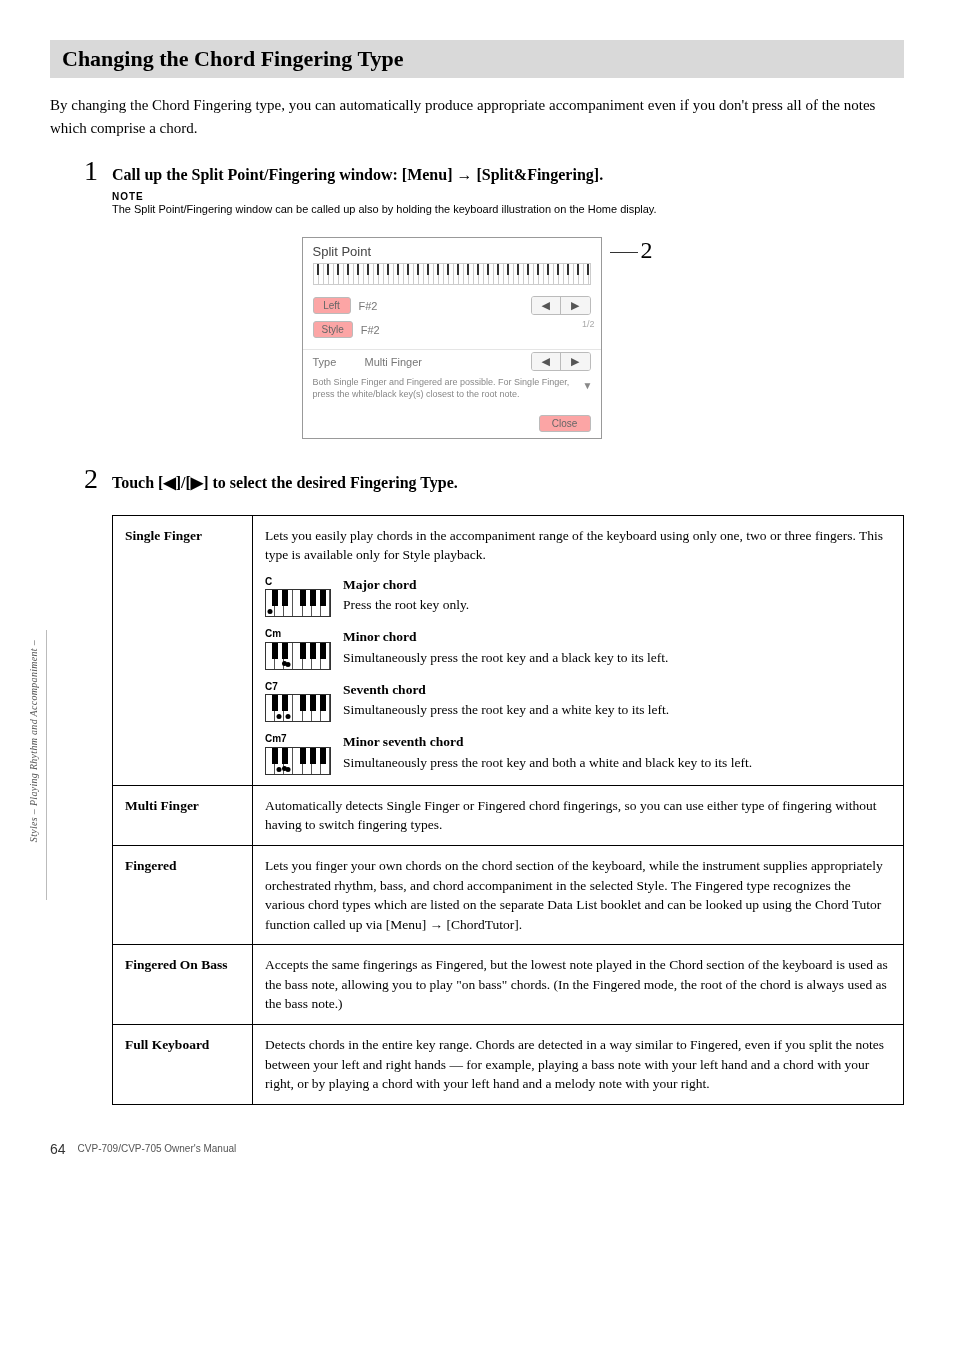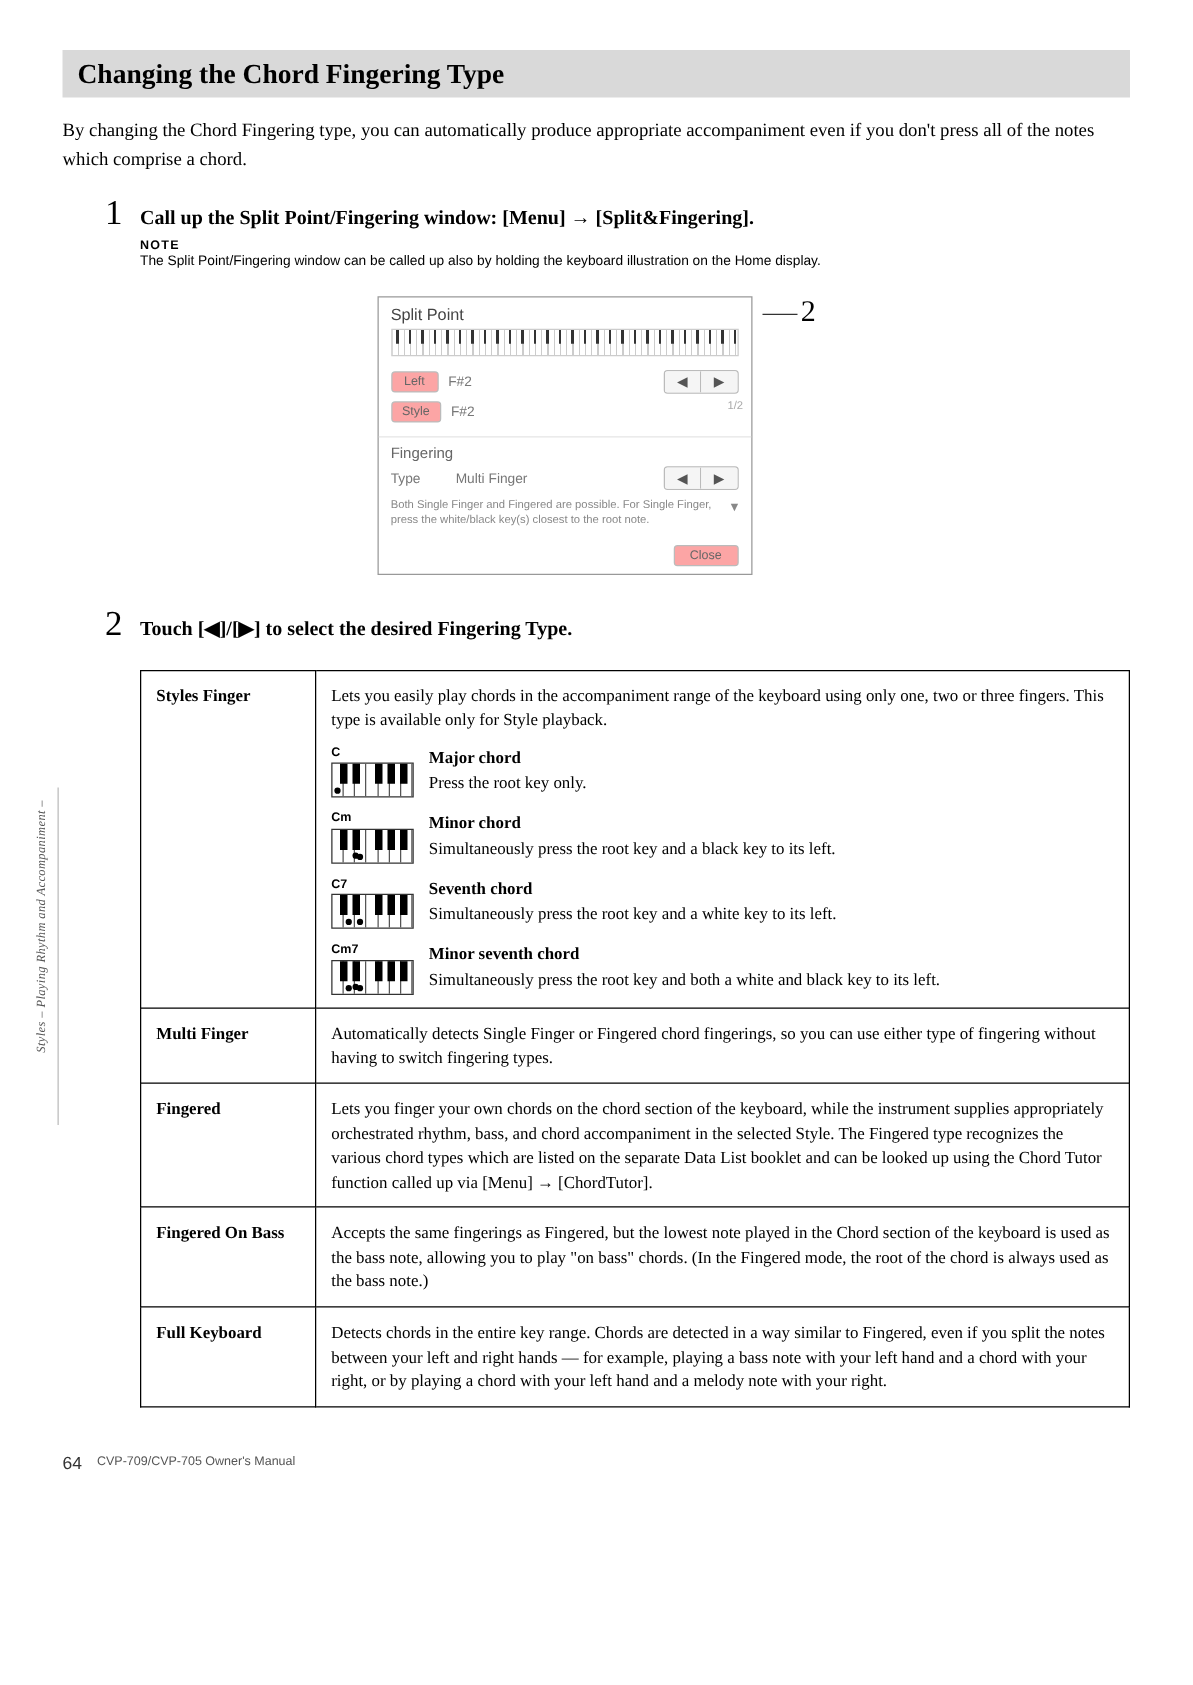--- a/index.html
+++ b/index.html
@@ -326,21 +326,20 @@
           <div class="sc-arrow">◀</div>
           <div class="sc-arrow">▶</div>
         </div>
       </div>
       <div class="sc-row">
         <div class="sc-btn">Style</div>
         <div class="sc-val">F#2</div>
       </div>
       <div class="sc-frac">1/2</div>
     </div>
-    <div class="sc-sub">Fingering</div>
     <div class="sc-row" style="padding: 2px 10px;">
       <div class="sc-val" style="flex:0 0 44px;">Type</div>
       <div class="sc-val">Multi Finger</div>
       <div class="sc-arrows">
         <div class="sc-arrow">◀</div>
         <div class="sc-arrow">▶</div>
       </div>
     </div>
     <div class="sc-desc">
       <span>Both Single Finger and Fingered are possible. For Single Finger, press the white/black key(s) closest to the root note.</span>
@@ -358,21 +357,21 @@
 <div class="step">
   <div class="step-line">
     <div class="step-num">2</div>
     <div class="step-title">Touch [◀]/[▶] to select the desired Fingering Type.</div>
   </div>
 </div>
 
 <table class="table">
   <tbody>
       <tr>
-    <td>Styles Finger</td>
+    <td>Single Finger</td>
     <td>
       <div>Lets you easily play chords in the accompaniment range of the keyboard using only one, two or three fingers. This type is available only for Style playback.</div>
 
       <div class="chord-item">
         <div class="chord-block">
           <div class="chord-label">C</div>
           <div class="chord-keys">
             <div class="wkey pressed"></div>
                 <div class="wkey"></div>
                 <div class="wkey"></div>

